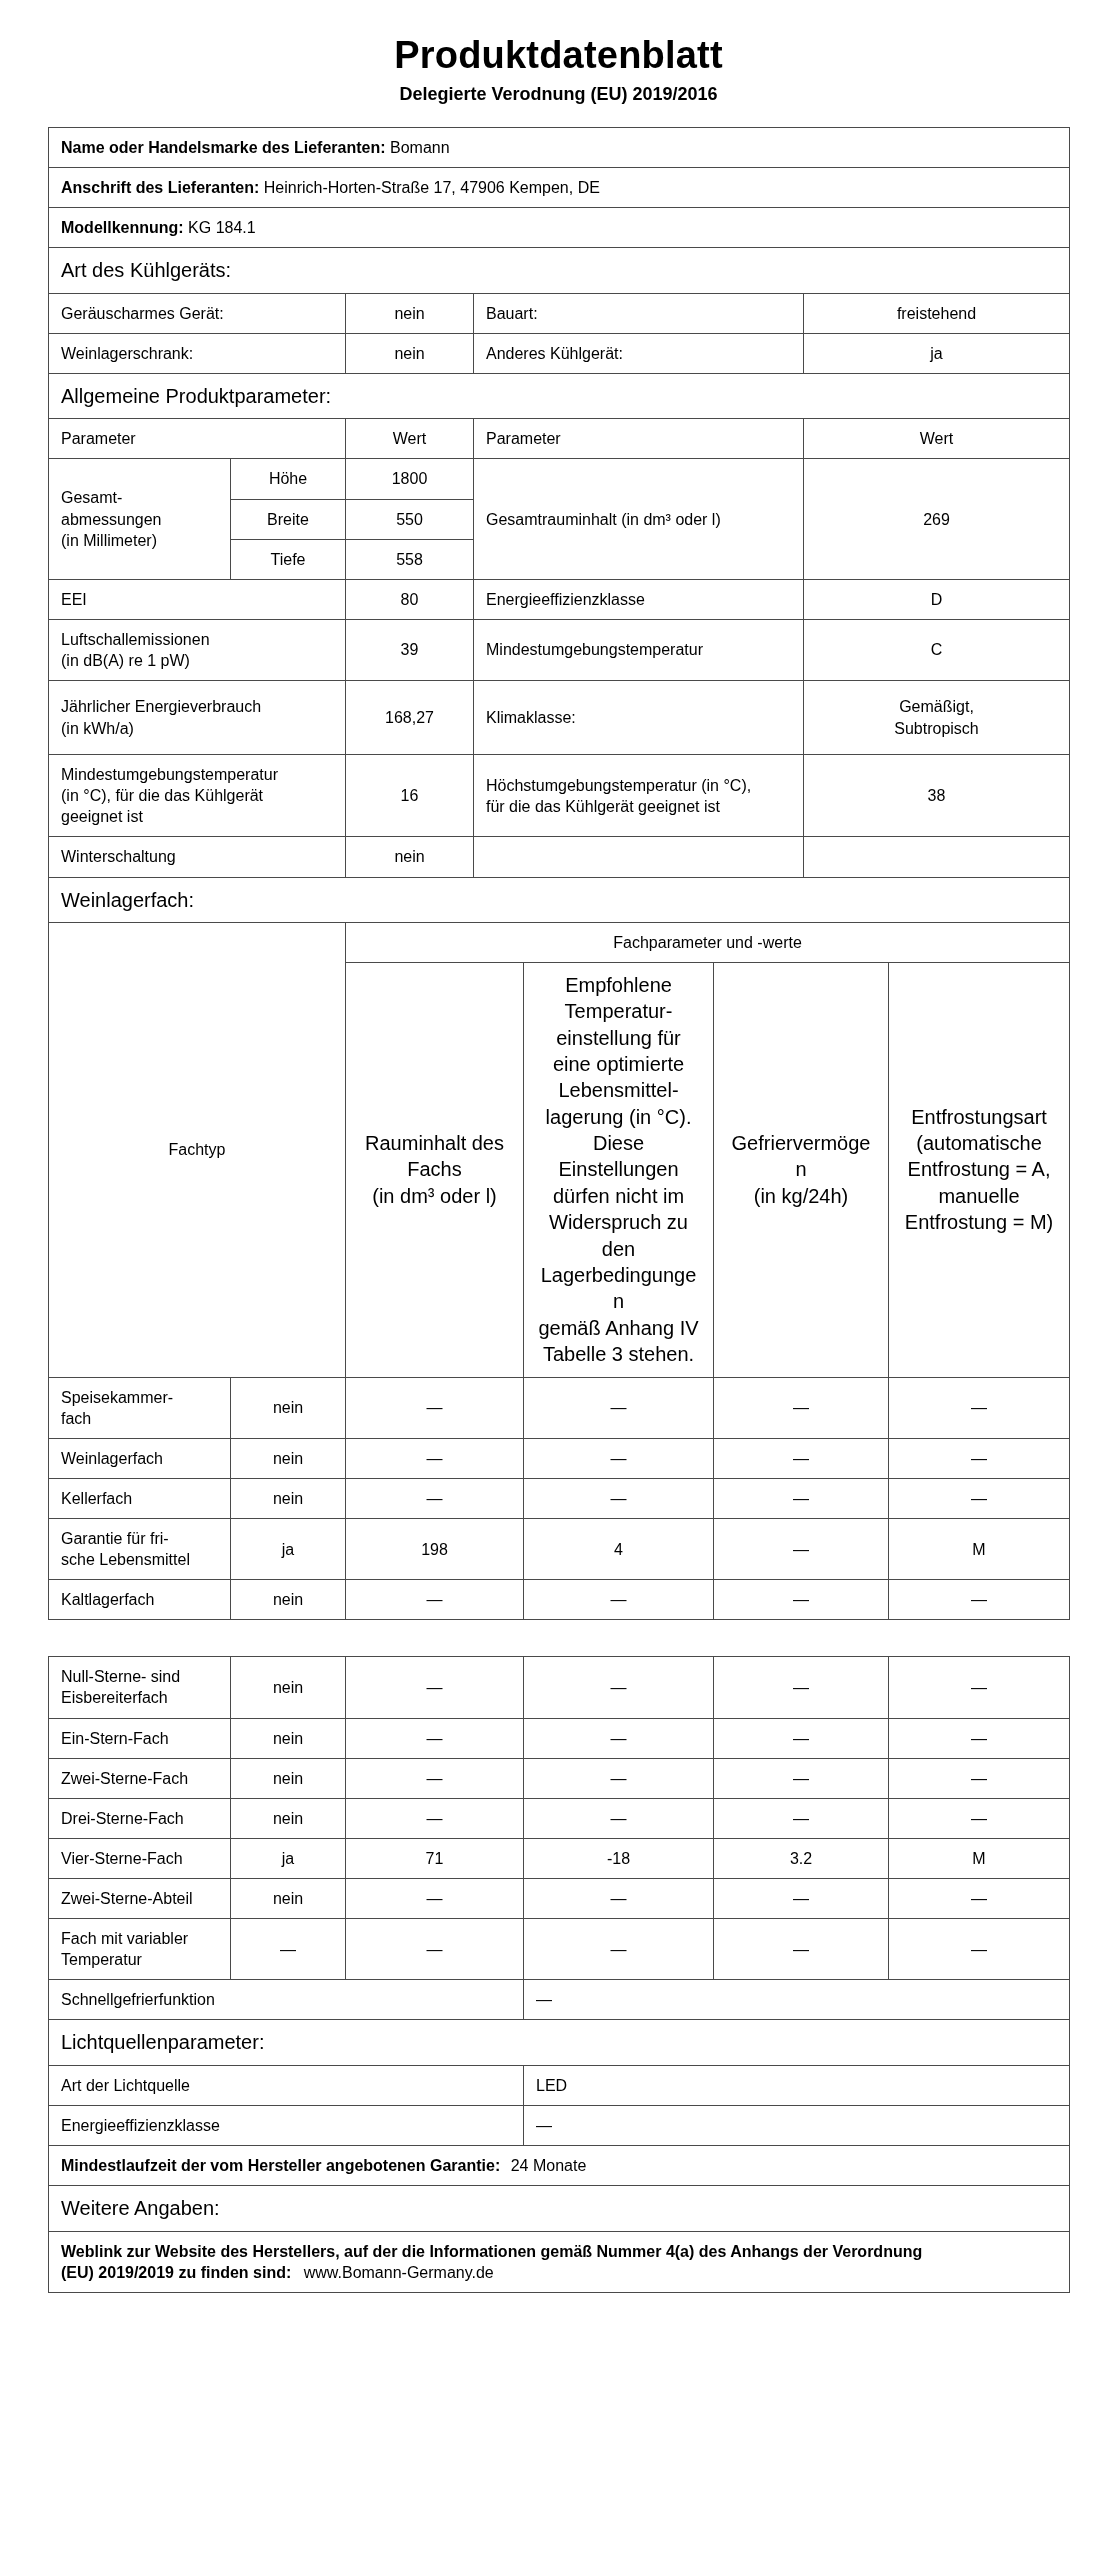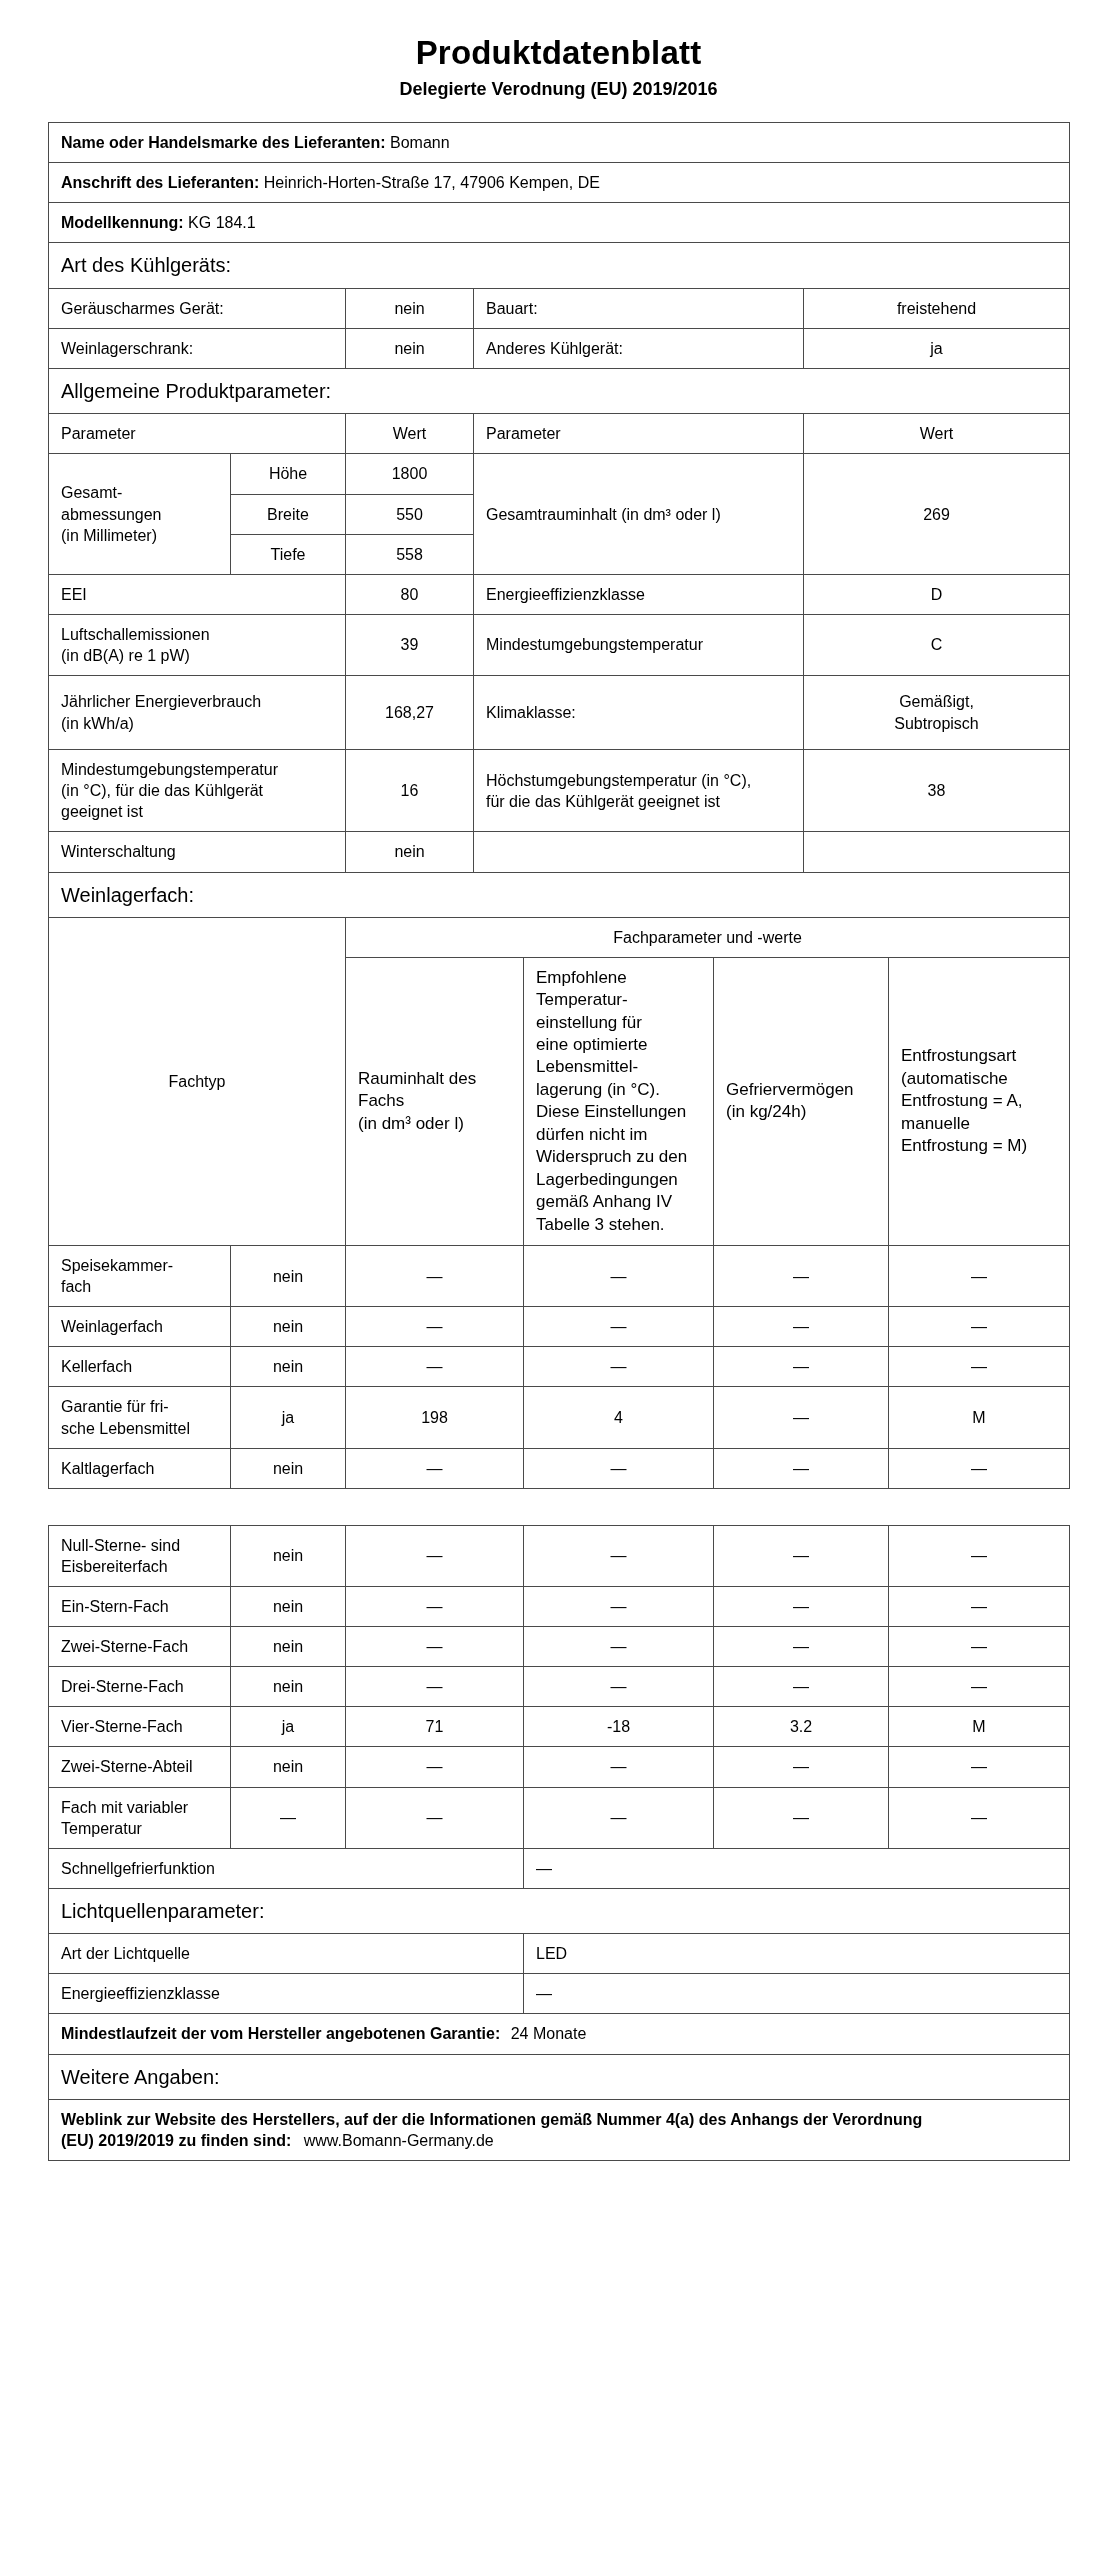--- a/index.html
+++ b/index.html
@@ -14,21 +14,21 @@
     -webkit-font-smoothing: antialiased;
   }
   .page {
     width: 1117px;
     min-height: 2560px;
     padding: 30px 48px 40px 48px;
     background: #fff;
   }
   .doc-title {
     text-align: center;
-    font-size: 33px;
+    font-size: 38px;
     font-weight: bold;
     letter-spacing: .2px;
     margin: 4px 0 7px 0;
   }
   .doc-subtitle {
     text-align: center;
     font-size: 18px;
     font-weight: bold;
     margin: 0 0 22px 0;
   }
@@ -46,22 +46,22 @@
     word-wrap: break-word;
   }
   .c { text-align: center; }
   .section-head {
     font-weight: normal;
     font-size: 20px;
   }
   .lbl { font-weight: bold; }
   .val-normal { font-weight: normal; }
   .small-head {
-    font-size: 17px;
-    text-align: left;
+    font-size: 20px;
+    text-align: center;
     line-height: 1.3;
     padding: 10px 8px;
   }
   .tall { height: 250px; }
   .dash { text-align: center; }
   .rowlabel { text-align: left; }
   .center-mid { text-align: center; vertical-align: middle; }
   .h-cell { text-align: center; }
   .lead { line-height: 1.38; }
 </style>

